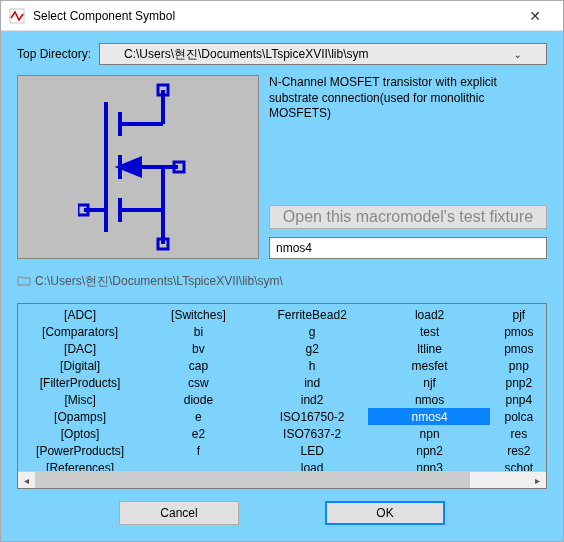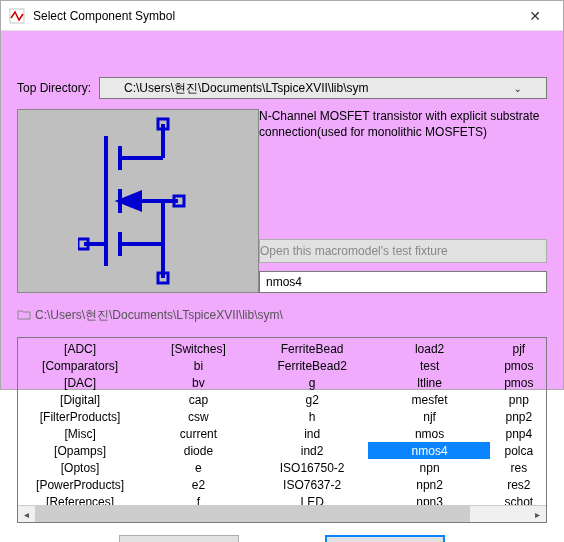--- a/index.html
+++ b/index.html
@@ -6,67 +6,68 @@
   body {
     font-family: "Segoe UI", Tahoma, sans-serif;
     font-size: 12px;
     background: #fff;
     width: 564px;
     height: 542px;
     overflow: hidden;
   }
   .window {
     width: 564px;
-    height: 390px;
-    background: #f0abfc;
+    height: 542px;
+    background: #7dd3fc;
     border: 1px solid #aaa;
   }
   .titlebar {
     height: 30px;
     display: flex;
     align-items: center;
     padding: 0 8px;
     background: #fff;
     border-bottom: 1px solid #e0e0e0;
   }
   .titlebar .app-icon svg { display:block; }
   .titlebar .title { margin-left: 8px; flex: 1; font-size: 12px; color:#000; }
   .titlebar .close { width: 40px; text-align: center; font-size: 14px; color:#333; cursor:pointer; }
   .content { padding: 12px 16px 8px 16px; }
-  .row-top { display: flex; align-items: center; gap: 8px; margin-bottom: 10px; margin-top: 34px; }
+  .row-top { display: flex; align-items: center; gap: 8px; margin-bottom: 10px; }
   .row-top .label { white-space: nowrap; }
   .select {
     flex: 1;
     height: 22px;
     border: 1px solid #7a7a7a;
     background: #e9e9e9;
     display:flex; align-items:center; justify-content:space-between;
     padding: 0 24px;
     font-size:12px; color:#000;
     cursor:pointer;
   }
   .select .chev { font-size:10px; color:#333; }
-  .mid { display:flex; gap:0; }
+  .mid { display:flex; gap:10px; }
   .preview {
     width: 242px; height: 184px;
     background: #bfbfbf;
     border: 1px solid #888;
     display:flex; align-items:center; justify-content:center;
   }
   .preview svg { display:block; }
   .rightcol { flex:1; display:flex; flex-direction:column; }
   .desc { color:#000; line-height:1.3; font-size:12px; flex:1; }
   .testbtn {
     height: 24px;
     border: 1px solid #adadad;
     background:#e1e1e1;
     color:#888;
+    text-align:center;
     line-height:22px;
     margin-bottom:8px;
-    font-size:12px;
+    font-size:16px;
   }
   .searchbox {
     height: 22px;
     border: 1px solid #7a7a7a;
     padding: 2px 6px;
     font-size:12px;
     width:100%;
   }
   .pathrow {
     margin-top: 14px;
@@ -197,28 +198,26 @@
             <div class="cell">[PowerProducts]</div>
             <div class="cell">[References]</div>
             <div class="cell">[SpecialFunctions]</div>
           </div>
           <div class="col" style="width: 122px;">
             <div class="cell">[Switches]</div>
             <div class="cell">bi</div>
             <div class="cell">bv</div>
             <div class="cell">cap</div>
             <div class="cell">csw</div>
-            <div class="cell">current</div>
             <div class="cell">diode</div>
             <div class="cell">e</div>
             <div class="cell">e2</div>
             <div class="cell">f</div>
           </div>
           <div class="col" style="width: 120px;">
-            <div class="cell">FerriteBead</div>
             <div class="cell">FerriteBead2</div>
             <div class="cell">g</div>
             <div class="cell">g2</div>
             <div class="cell">h</div>
             <div class="cell">ind</div>
             <div class="cell">ind2</div>
             <div class="cell">ISO16750-2</div>
             <div class="cell">ISO7637-2</div>
             <div class="cell">LED</div>
             <div class="cell">load</div>

